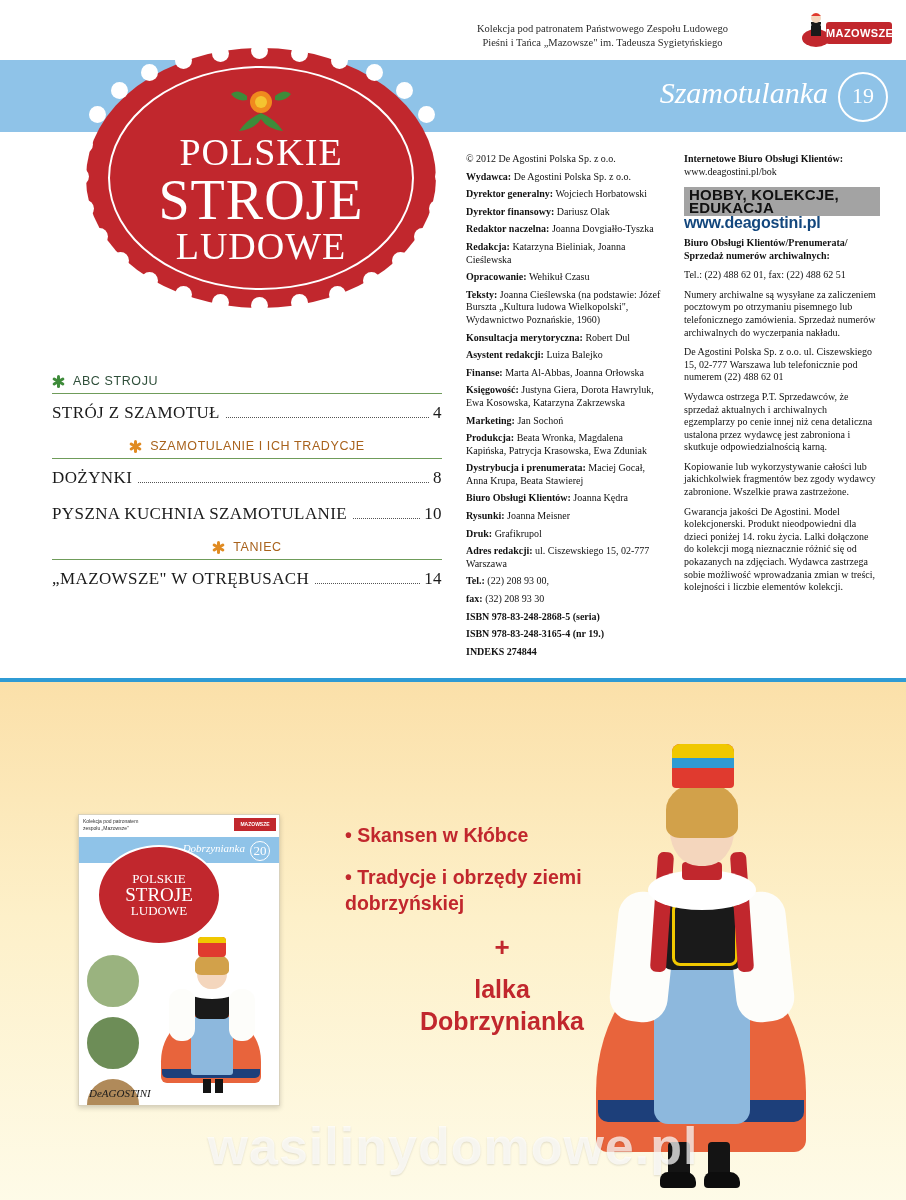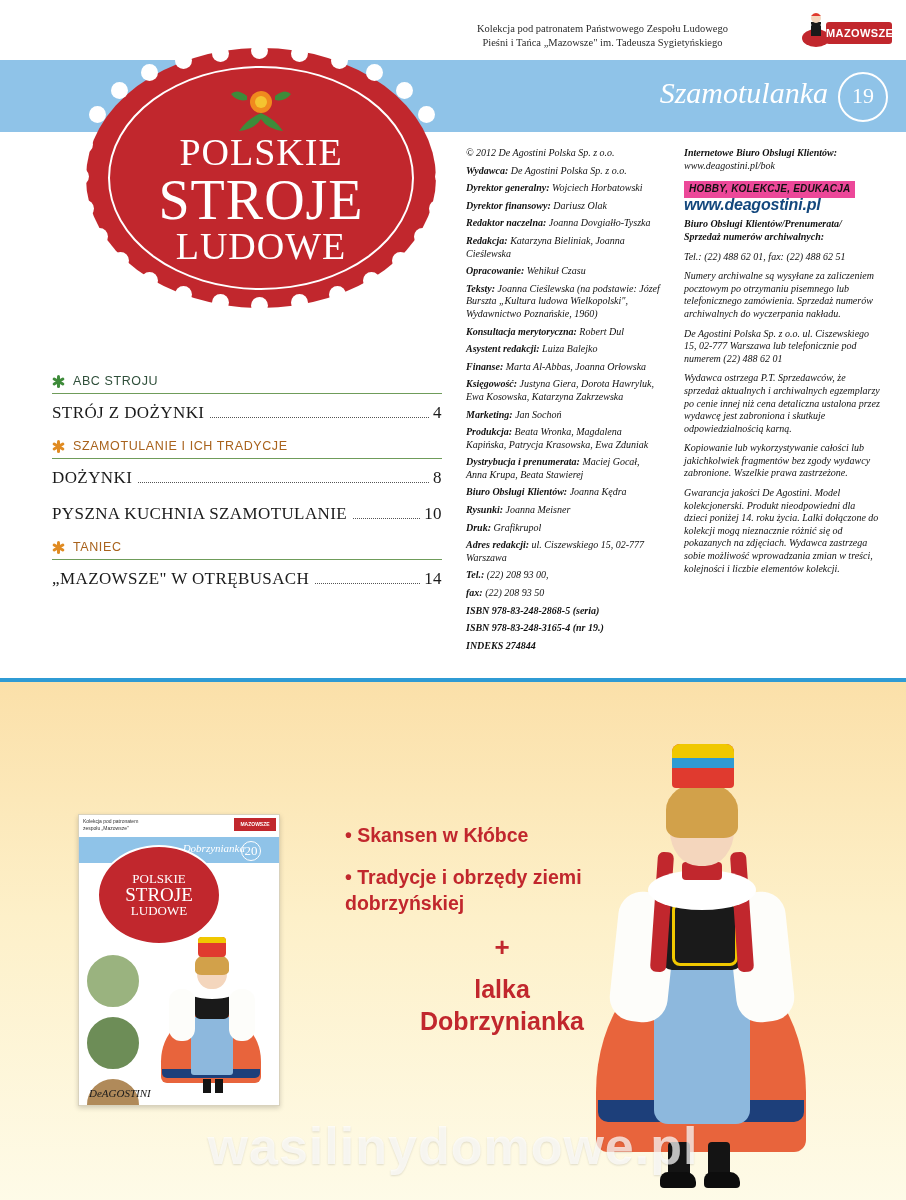--- a/index.html
+++ b/index.html
@@ -89,21 +89,21 @@
     position:absolute;left:52px;top:374px;width:390px;
   }
   .toc-group{margin-bottom:16px;}
   .toc-cat{
     display:flex;align-items:center;gap:8px;
     font-family:"Liberation Sans",sans-serif;
     font-size:12.5px;letter-spacing:.6px;color:#2f4f3a;
     padding-bottom:5px;border-bottom:1.5px solid #6f9c5a;
   }
   .toc-cat.blue{color:#23557e;border-bottom-color:#6f9c5a;}
-  .toc-cat.orange{color:#a8621c;border-bottom-color:#6f9c5a;}
+  .toc-cat.orange{color:#a8621c;border-bottom-color:#6f9c5a;justify-content:center;}
   .star{
     display:inline-block;width:13px;height:13px;position:relative;flex:0 0 13px;
   }
   .star i{
     position:absolute;left:5px;top:0;width:3px;height:13px;border-radius:2px;background:#3e8b3a;
     display:block;
   }
   .star i:nth-child(2){transform:rotate(60deg);}
   .star i:nth-child(3){transform:rotate(120deg);}
   .star.blue i{background:#2f7fb5;}
@@ -114,33 +114,33 @@
     font-size:17px;color:#1a1a1a;letter-spacing:.4px;
     margin-top:9px;
   }
   .toc-entry .dots{
     flex:1;border-bottom:1.5px dotted #555;margin:0 4px 4px 6px;height:1px;
   }
   .toc-entry .pg{font-size:17px;}
 
   
   .imprint{
-    position:absolute;left:466px;top:147px;width:420px;height:520px;
-    font-family:"Liberation Serif",serif;
-    font-size:10px;line-height:12.6px;color:#111;font-style:italic;
+    position:absolute;left:466px;top:153px;width:420px;height:520px;
+    font-family:"Liberation Serif",serif;
+    font-size:10px;line-height:12.6px;color:#111;
   }
   .imp-col{position:absolute;top:0;width:196px;}
   .imp-left{left:0;}
   .imp-right{left:218px;}
   .imp-left p{margin:0 0 5px 0;}
   .imp-right p{margin:0 0 7px 0;}
   .imp-left b, .imp-right b{font-weight:bold;}
   .hobby-badge{
-    background:#ec4899;color:#111;font-family:"Liberation Sans",sans-serif;
-    font-weight:bold;font-size:10px;padding:2px 5px;display:inline-block;
+    background:#a3a3a3;color:#111;font-family:"Liberation Sans",sans-serif;
+    font-weight:bold;font-size:15px;padding:2px 5px;display:inline-block;
     margin:2px 0 1px 0;letter-spacing:.2px;
   }
   .deagostini-url{
     font-family:"Liberation Sans",sans-serif;font-weight:bold;font-size:16px;
     color:#13477d;letter-spacing:-.2px;display:block;margin-bottom:6px;
   }
 
   
   .promo{
     position:absolute;left:0;top:678px;width:906px;height:522px;
@@ -177,21 +177,21 @@
     color:#fff;font-size:5px;text-align:center;line-height:13px;font-weight:bold;
     font-family:"Liberation Sans",sans-serif;}
   .mc-band{
     position:absolute;left:0;top:22px;width:200px;height:26px;background:#8fc3e8;
   }
   .mc-band .name{
     position:absolute;right:34px;top:5px;color:#fff;font-size:11px;font-style:italic;
     font-family:"Liberation Serif",serif;
   }
   .mc-band .num{
-    position:absolute;right:18px;top:4px;width:18px;height:18px;border-radius:50%;
+    position:absolute;right:9px;top:4px;width:18px;height:18px;border-radius:50%;
     border:1px solid #fff;color:#fff;font-size:13px;text-align:center;line-height:17px;
   }
   .mc-oval{
     position:absolute;left:18px;top:30px;width:120px;height:96px;border-radius:50%;
     background:#c1272d;border:2px solid #fff;
   }
   .mc-oval .t1{color:#fff;text-align:center;font-size:13px;margin-top:24px;font-family:"Liberation Serif",serif;}
   .mc-oval .t2{color:#fff;text-align:center;font-size:19px;margin-top:-3px;font-family:"Liberation Serif",serif;}
   .mc-oval .t3{color:#fff;text-align:center;font-size:13px;margin-top:-3px;font-family:"Liberation Serif",serif;}
   .mc-photos{position:absolute;left:6px;top:138px;width:58px;}
@@ -318,21 +318,21 @@
     <div class="toc-group">
       <div class="toc-cat">
         <span class="star">
             <i></i>
             <i></i>
             <i></i>
           </span>
         <span>ABC STROJU</span>
       </div>
       <div class="toc-entry">
-        <span>STRÓJ Z DOŻYNKI</span>
+        <span>STRÓJ Z SZAMOTUŁ</span>
         <span class="dots"></span>
         <span class="pg">4</span>
       </div>
     </div>
 
     <div class="toc-group">
       <div class="toc-cat orange">
         <span class="star orange">
             <i></i>
             <i></i>
@@ -387,21 +387,21 @@
       <p><b>Finanse:</b> <span>Marta Al-Abbas, Joanna Orłowska</span></p>
       <p><b>Księgowość:</b> <span>Justyna Giera, Dorota Hawryluk, Ewa Kosowska, Katarzyna Zakrzewska</span></p>
       <p><b>Marketing:</b> <span>Jan Sochoń</span></p>
       <p><b>Produkcja:</b> <span>Beata Wronka, Magdalena Kapińska, Patrycja Krasowska, Ewa Zduniak</span></p>
       <p><b>Dystrybucja i prenumerata:</b> <span>Maciej Gocał, Anna Krupa, Beata Stawierej</span></p>
       <p><b>Biuro Obsługi Klientów:</b> <span>Joanna Kędra</span></p>
       <p><b>Rysunki:</b> <span>Joanna Meisner</span></p>
       <p><b>Druk:</b> <span>Grafikrupol</span></p>
       <p><b>Adres redakcji:</b> <span>ul. Ciszewskiego 15, 02-777 Warszawa</span></p>
       <p><b>Tel.:</b> <span>(22) 208 93 00,</span></p>
-      <p><b>fax:</b> <span>(22) 208 93 50</span></p>
+      <p><b>fax:</b> <span>(32) 208 93 30</span></p>
       <p><b>ISBN 978-83-248-2868-5 (seria)</b></p>
       <p><b>ISBN 978-83-248-3165-4 (nr 19.)</b></p>
       <p><b>INDEKS 274844</b></p>
     </div>
 
     <div class="imp-col imp-right">
       <p><b>Internetowe Biuro Obsługi Klientów:</b><br>
          <span>www.deagostini.pl/bok</span></p>
       <p><span class="hobby-badge">HOBBY, KOLEKCJE, EDUKACJA</span>
          <span class="deagostini-url">www.deagostini.pl</span></p>

